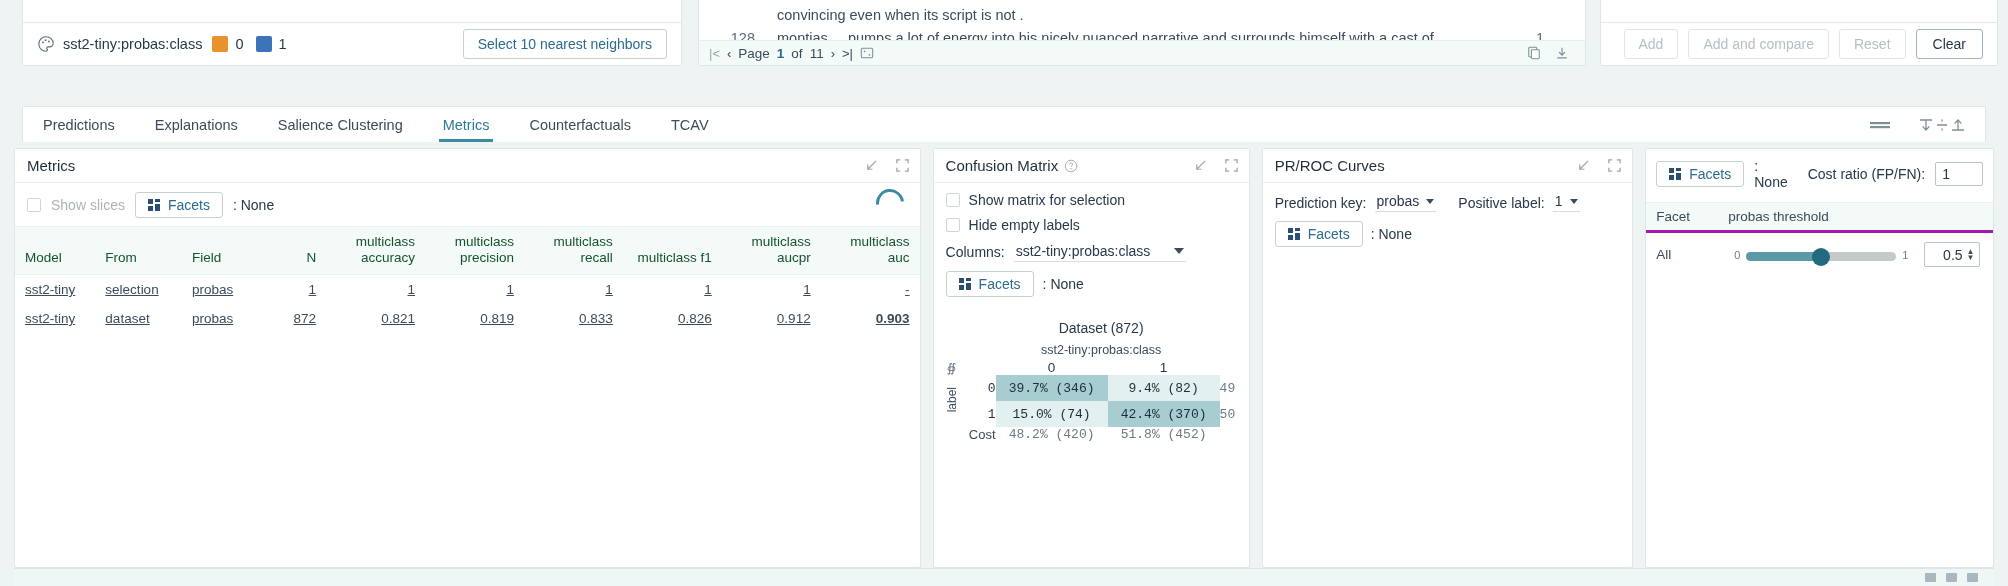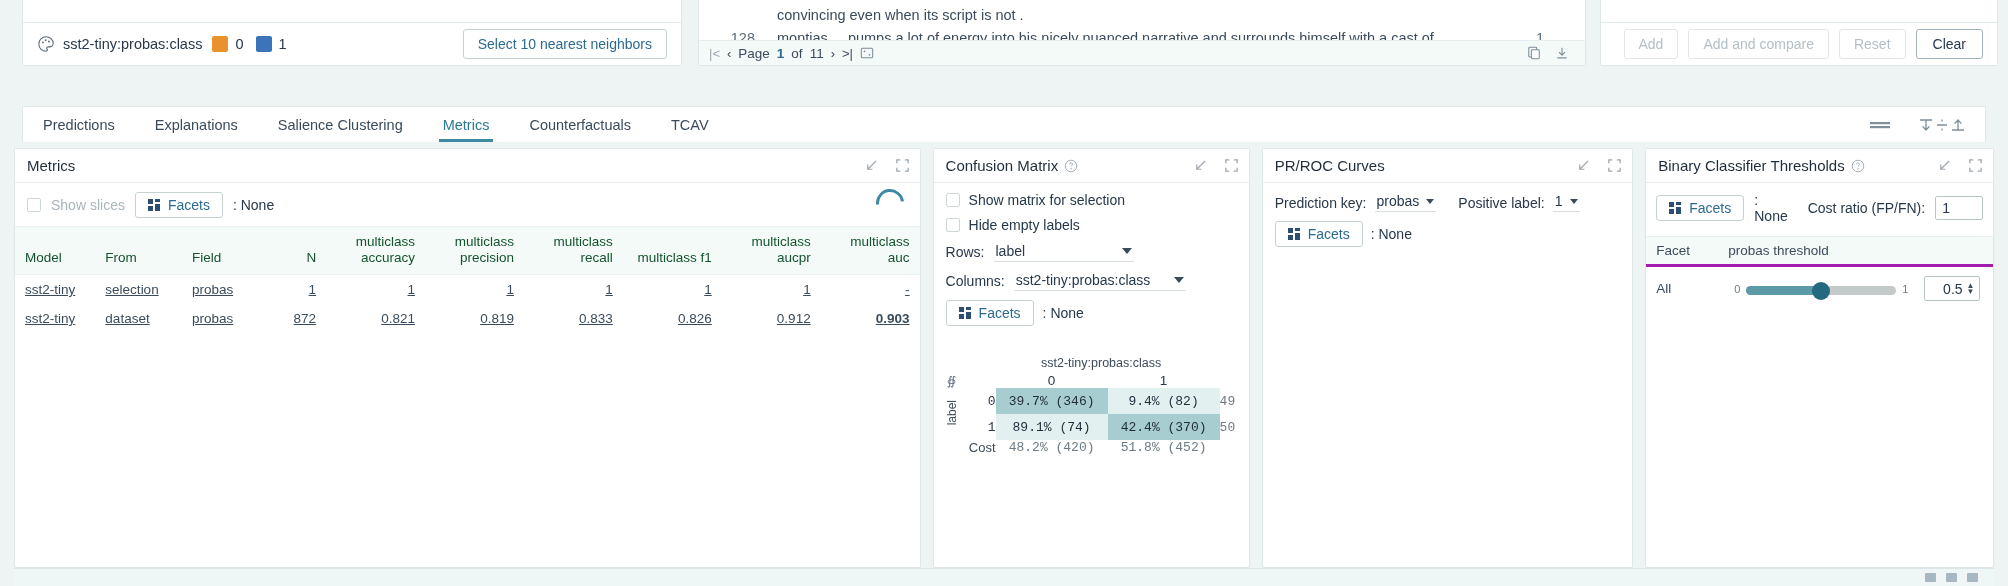--- a/index.html
+++ b/index.html
@@ -485,27 +485,20 @@
         <div class="cm-ctrls">
           <div class="cm-line">
             <span class="chk"></span>
             <span class="lbl">Show matrix for selection</span>
           </div>
           <div class="cm-line">
             <span class="chk"></span>
             <span class="lbl">Hide empty labels</span>
           </div>
           <div class="cm-line">
-            <span class="lbl">Rows:</span>
-            <span class="cm-sel">
-              <span class="v">label</span>
-              <span class="caret"></span>
-            </span>
-          </div>
-          <div class="cm-line">
             <span class="lbl">Columns:</span>
             <span class="cm-sel wide">
               <span class="v">sst2-tiny:probas:class</span>
               <span class="caret"></span>
             </span>
           </div>
           <div class="cm-line">
             <span class="facets-btn">
               <svg class="facets-sq" viewBox="0 0 13 13">
                 <rect x="0" y="0" width="5" height="5" fill="#2b4f73"></rect>
@@ -513,20 +506,21 @@
                 <rect x="0" y="7" width="5" height="5" fill="#2b4f73"></rect>
                   <rect x="7" y="5" width="5" height="7" fill="#2b4f73"></rect>
               </svg>
               <span class="fx">Facets</span>
             </span>
             <span class="facets-val">: None</span>
           </div>
         </div>
 
         <div class="cm-grid">
+          <div class="cm-ds-title">Dataset (872)</div>
           <div class="cm-col-title">sst2-tiny:probas:class</div>
           <table class="cmt">
             <tbody>
                 <tr>
               <td class="cm-axis"><span class="sortglyph">∯</span></td>
               <td class="cm-rowhdr"></td>
               <td class="cm-colhdr">0</td>
               <td class="cm-colhdr">1</td>
               <td></td>
             </tr>
@@ -541,21 +535,21 @@
               </td>
               <td class="cm-cell off">
                 <span>9.4%</span>
                 <span>(82)</span>
               </td>
               <td class="cm-rowtot">49</td>
             </tr>
             <tr>
               <td class="cm-rowhdr">1</td>
               <td class="cm-cell off">
-                <span>89.1%</span>
+                <span>15.0%</span>
                 <span>(74)</span>
               </td>
               <td class="cm-cell diag">
                 <span>42.4%</span>
                 <span>(370)</span>
               </td>
               <td class="cm-rowtot">50</td>
             </tr>
             <tr>
               <td class="cm-axis"></td>
@@ -613,37 +607,20 @@
               </svg>
               <span class="fx">Facets</span>
             </span>
             <span class="facets-val">: None</span>
           </div>
         </div>
       </div>
     </div>
 
     <div class="panel p-thresh">
-      <div class="panel-head">
-        <span class="panel-title">Binary Classifier Thresholds</span>
-        <svg class="help-icon" viewBox="0 0 16 16">
-          <circle cx="8" cy="8" r="6.6" fill="none" stroke="#5a6a78" stroke-width="1.1"></circle>
-          <path d="M6.3 6.2c0-1 .8-1.7 1.8-1.7s1.7.7 1.7 1.6c0 1.3-1.6 1.3-1.6 2.6" fill="none" stroke="#5a6a78" stroke-width="1.1"></path>
-          <circle cx="8.1" cy="11.2" r=".85" fill="#5a6a78"></circle>
-        </svg>
-        <span class="head-spacer"></span>
-        <span class="head-icons">
-          <svg class="hicon" viewBox="0 0 16 16">
-            <path d="M13 3 4 12M4 7v5h5" fill="none" stroke="#5a6a78" stroke-width="1.3"></path>
-          </svg>
-          <svg class="hicon" viewBox="0 0 16 16">
-            <path d="M2 5.5V2h3.5M10.5 2H14v3.5M14 10.5V14h-3.5M5.5 14H2v-3.5" fill="none" stroke="#5a6a78" stroke-width="1.4"></path>
-          </svg>
-        </span>
-      </div>
       <div class="panel-body">
         <div class="th-ctrls">
           <div class="th-line">
             <span class="facets-btn">
               <svg class="facets-sq" viewBox="0 0 13 13">
                 <rect x="0" y="0" width="5" height="5" fill="#2b4f73"></rect>
                   <rect x="7" y="0" width="5" height="3" fill="#2b4f73"></rect>
                 <rect x="0" y="7" width="5" height="5" fill="#2b4f73"></rect>
                   <rect x="7" y="5" width="5" height="7" fill="#2b4f73"></rect>
               </svg>

